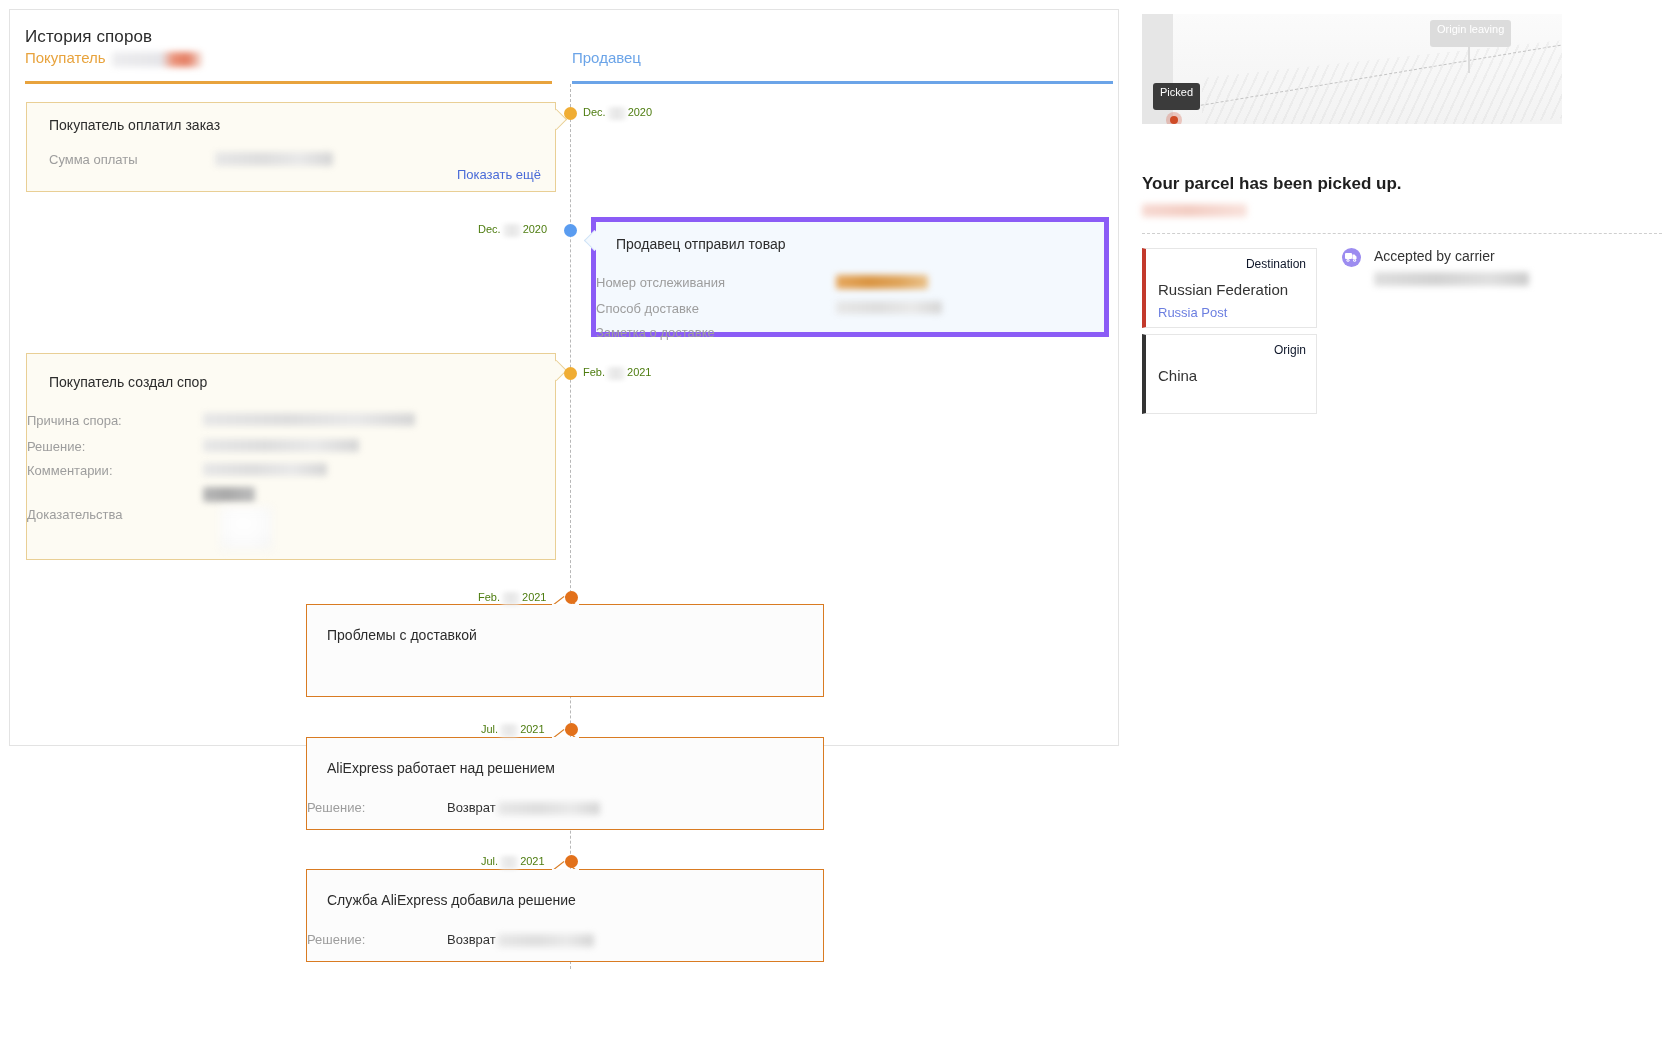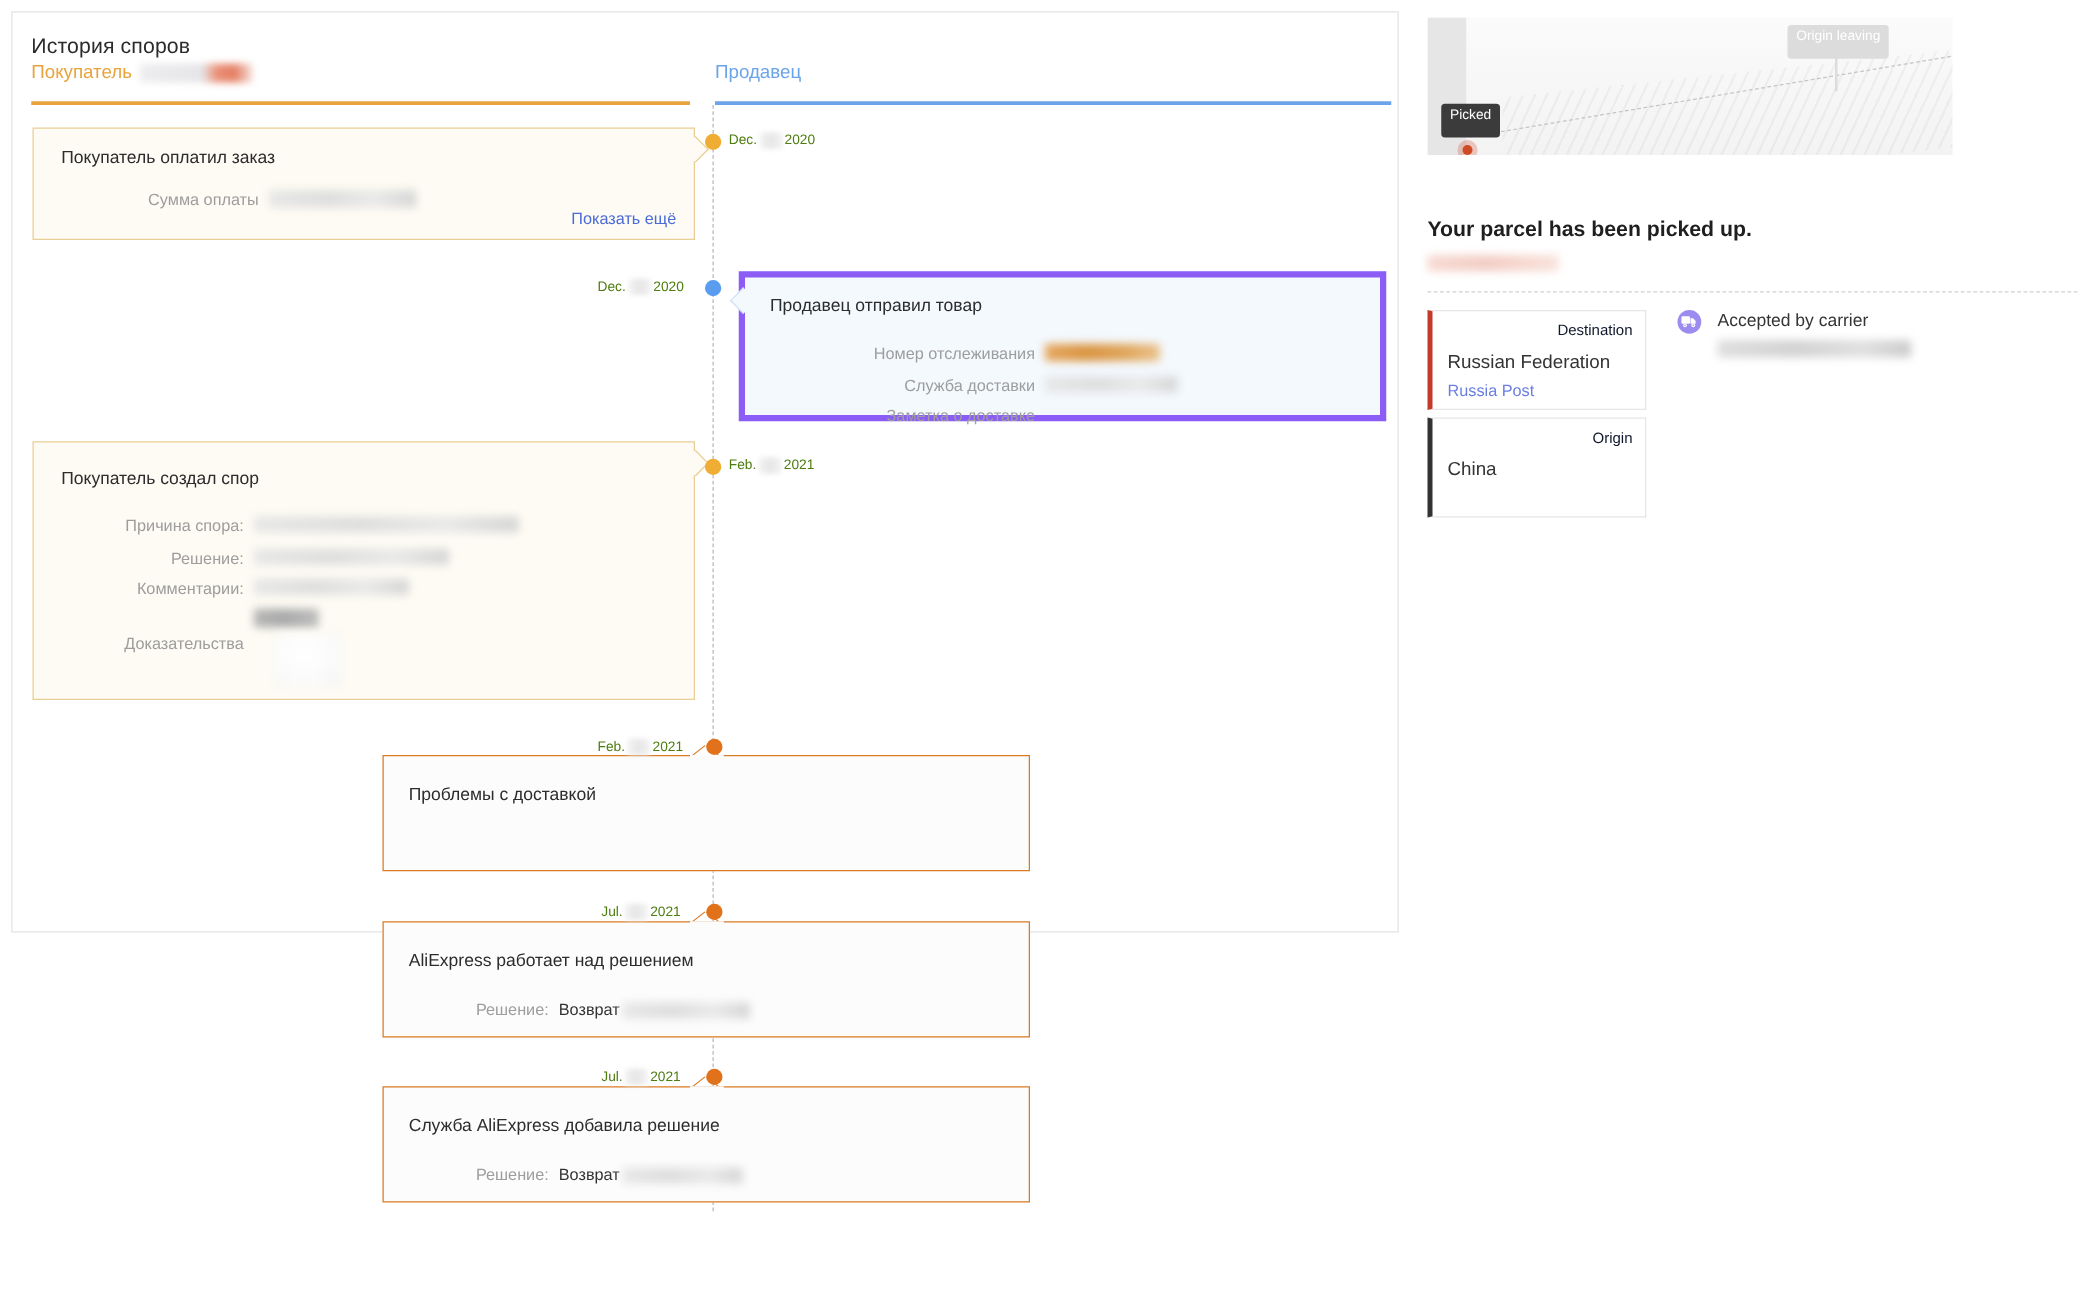--- a/index.html
+++ b/index.html
@@ -151,21 +151,20 @@
 
   
   .field-row {
     display: flex;
     align-items: flex-start;
     font-size: 13px;
     margin-top: 9px;
   }
   .field-label {
     color: #9d9d9d;
-    text-align: right;
     white-space: nowrap;
   }
   .field-value { color: #333; margin-left: 8px; }
 
   .blur {
     display: inline-block;
     border-radius: 2px;
     filter: blur(3.4px);
     background: linear-gradient(90deg, #d9d9d9 0%, #cfcfcf 30%, #dcdcdc 58%, #c9c9c9 78%, #e2e2e2 100%);
   }
@@ -389,21 +388,21 @@
       <span>Dec.</span><span class="d-blur"></span><span>2020</span>
     </div>
 
     <div class="card seller" style="left:581px; top:207px; width:518px; height:120px;">
       <div class="card-title" style="position:absolute; left:20px; top:14px;">Продавец отправил товар</div>
       <div class="field-row" style="position:absolute; left:0; top:44px; width:100%;">
         <div class="field-label" style="width:232px;">Номер отслеживания</div>
         <div class="field-value"><span class="blur amber" style="width:92px;height:14px;"></span></div>
       </div>
       <div class="field-row" style="position:absolute; left:0; top:70px; width:100%;">
-        <div class="field-label" style="width:232px;">Служба доставки</div>
+        <div class="field-label" style="width:232px;">Способ доставке</div>
         <div class="field-value"><span class="blur light" style="width:106px;height:13px;"></span></div>
       </div>
       <div class="field-row" style="position:absolute; left:0; top:94px; width:100%;">
         <div class="field-label" style="width:232px;">Заметка о доставке</div>
         <div class="field-value"></div>
       </div>
     </div>
 
     <div class="dot amber" style="left:554px; top:357px;"></div>
     <div class="date-label" style="left:573px; top:356px;">

